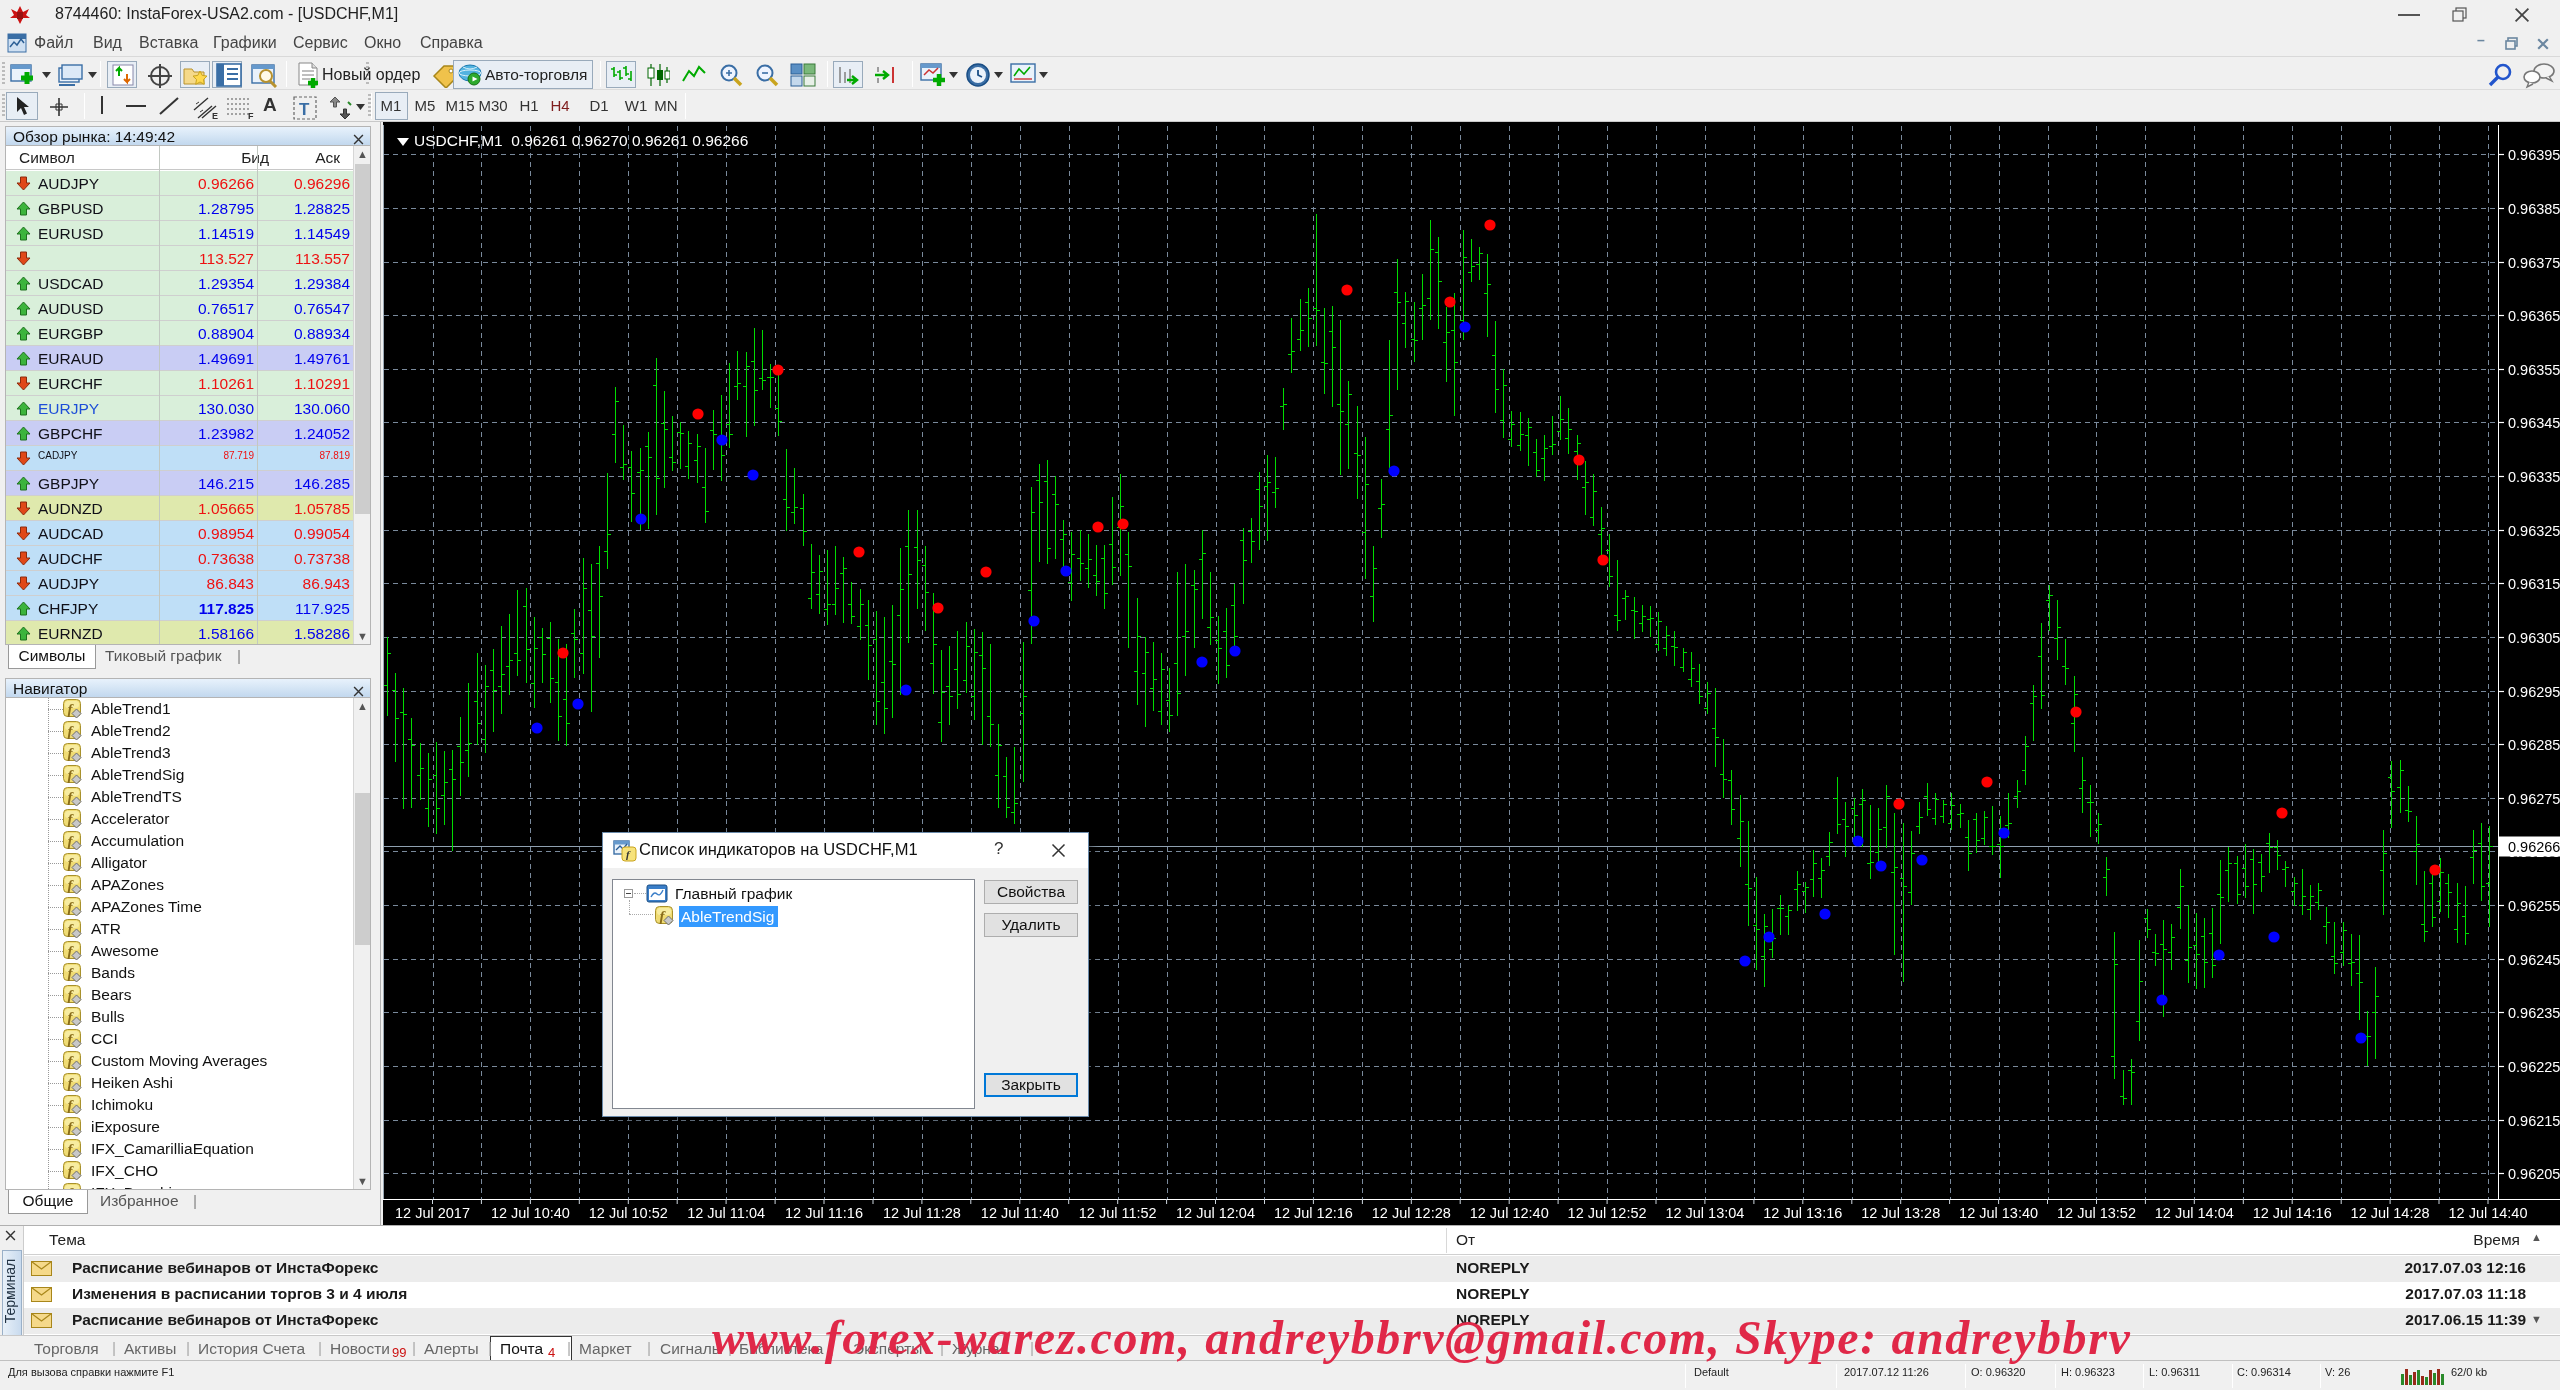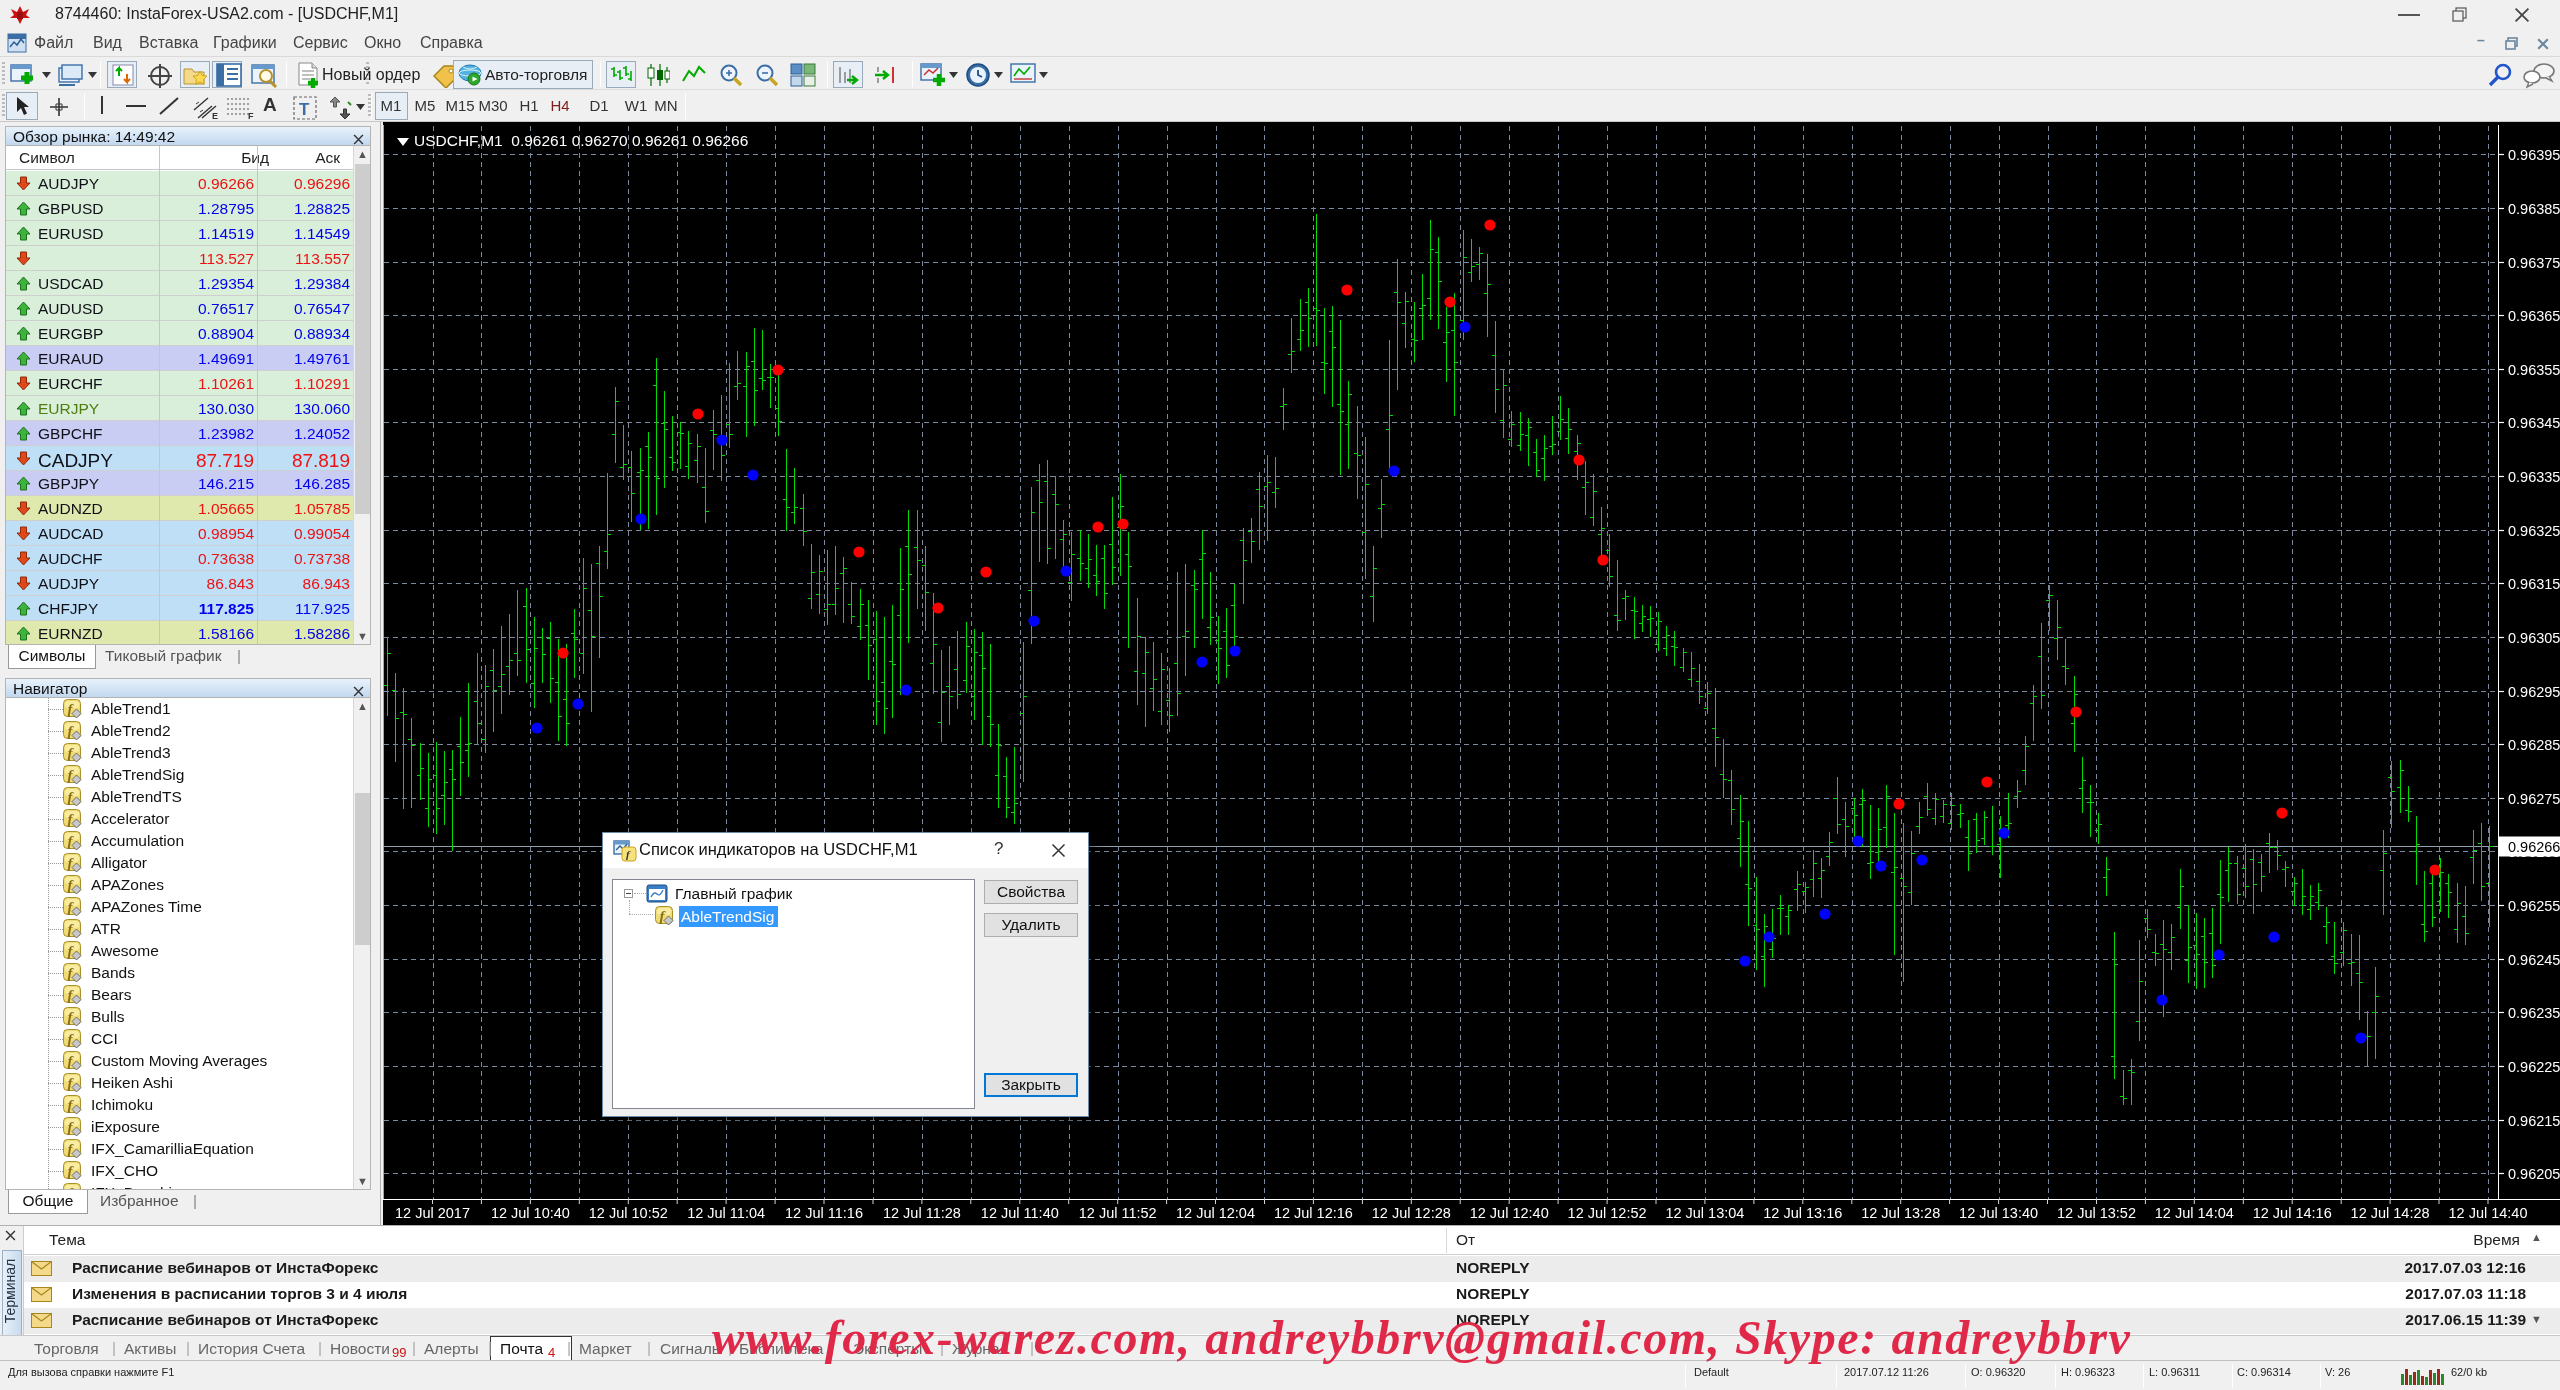--- a/index.html
+++ b/index.html
@@ -437,33 +437,33 @@
           <path d="M8.5 15 L2 8 L5.5 8 L5.5 2 L11.5 2 L11.5 8 L15 8 Z" fill="#e04818" stroke="#8c2a0c" stroke-width="1"></path>
         </svg></span>
 <span style="position:absolute;left:32px;top:4px;color:#101018;">EURCHF</span>
 <span style="position:absolute;right:101px;top:4px;color:#ee1111;">1.10261</span>
 <span style="position:absolute;right:5px;top:4px;color:#ee1111;">1.10291</span>
 </div>
 <div style="position:absolute;left:0;top:250px;width:349px;height:25px;background:#d9efda;border-bottom:1px solid #cfcfcf;font-size:15.5px;">
 <span style="position:absolute;left:9px;top:4px;"><svg width="17" height="17" viewBox="0 0 17 17">
           <path d="M8.5 2 L15 9 L11.5 9 L11.5 15 L5.5 15 L5.5 9 L2 9 Z" fill="#3cb43c" stroke="#1e701e" stroke-width="1"></path>
         </svg></span>
-<span style="position:absolute;left:32px;top:4px;color:#4d7c0f;">EURJPY</span>
+<span style="position:absolute;left:32px;top:4px;color:#1d4ed8;">EURJPY</span>
 <span style="position:absolute;right:101px;top:4px;color:#0000ee;">130.030</span>
 <span style="position:absolute;right:5px;top:4px;color:#0000ee;">130.060</span>
 </div>
 <div style="position:absolute;left:0;top:275px;width:349px;height:25px;background:#c9cdf4;border-bottom:1px solid #cfcfcf;font-size:15.5px;">
 <span style="position:absolute;left:9px;top:4px;"><svg width="17" height="17" viewBox="0 0 17 17">
           <path d="M8.5 2 L15 9 L11.5 9 L11.5 15 L5.5 15 L5.5 9 L2 9 Z" fill="#3cb43c" stroke="#1e701e" stroke-width="1"></path>
         </svg></span>
 <span style="position:absolute;left:32px;top:4px;color:#101018;">GBPCHF</span>
 <span style="position:absolute;right:101px;top:4px;color:#0000ee;">1.23982</span>
 <span style="position:absolute;right:5px;top:4px;color:#0000ee;">1.24052</span>
 </div>
-<div style="position:absolute;left:0;top:300px;width:349px;height:25px;background:#bfdff7;border-bottom:1px solid #cfcfcf;font-size:19px;">
+<div style="position:absolute;left:0;top:300px;width:349px;height:25px;background:#bfdff7;border-bottom:1px solid #cfcfcf;font-size:10px;">
 <span style="position:absolute;left:9px;top:4px;"><svg width="17" height="17" viewBox="0 0 17 17">
           <path d="M8.5 15 L2 8 L5.5 8 L5.5 2 L11.5 2 L11.5 8 L15 8 Z" fill="#e04818" stroke="#8c2a0c" stroke-width="1"></path>
         </svg></span>
 <span style="position:absolute;left:32px;top:4px;color:#101018;">CADJPY</span>
 <span style="position:absolute;right:101px;top:4px;color:#ee1111;">87.719</span>
 <span style="position:absolute;right:5px;top:4px;color:#ee1111;">87.819</span>
 </div>
 <div style="position:absolute;left:0;top:325px;width:349px;height:25px;background:#c9cdf4;border-bottom:1px solid #cfcfcf;font-size:15.5px;">
 <span style="position:absolute;left:9px;top:4px;"><svg width="17" height="17" viewBox="0 0 17 17">
           <path d="M8.5 2 L15 9 L11.5 9 L11.5 15 L5.5 15 L5.5 9 L2 9 Z" fill="#3cb43c" stroke="#1e701e" stroke-width="1"></path>

